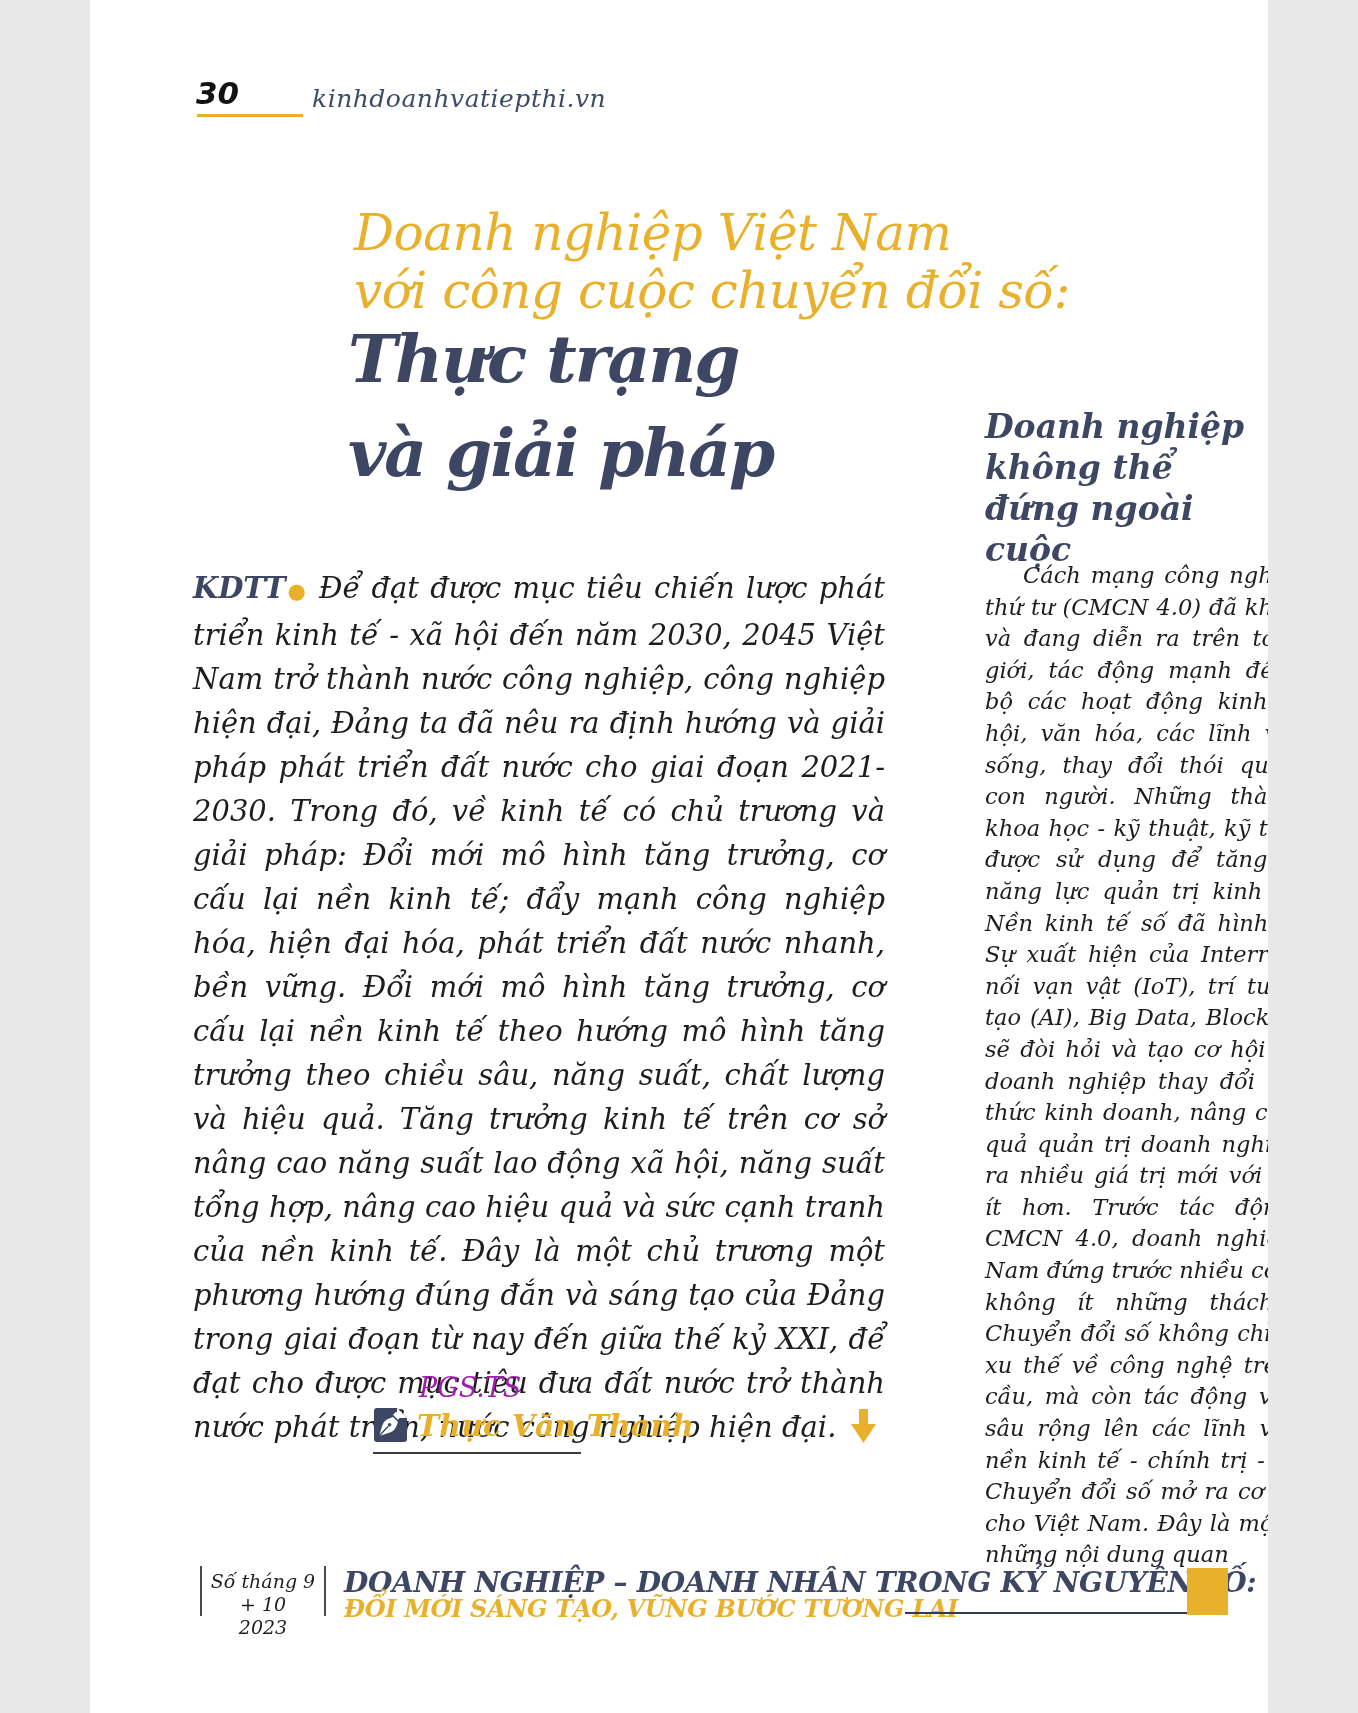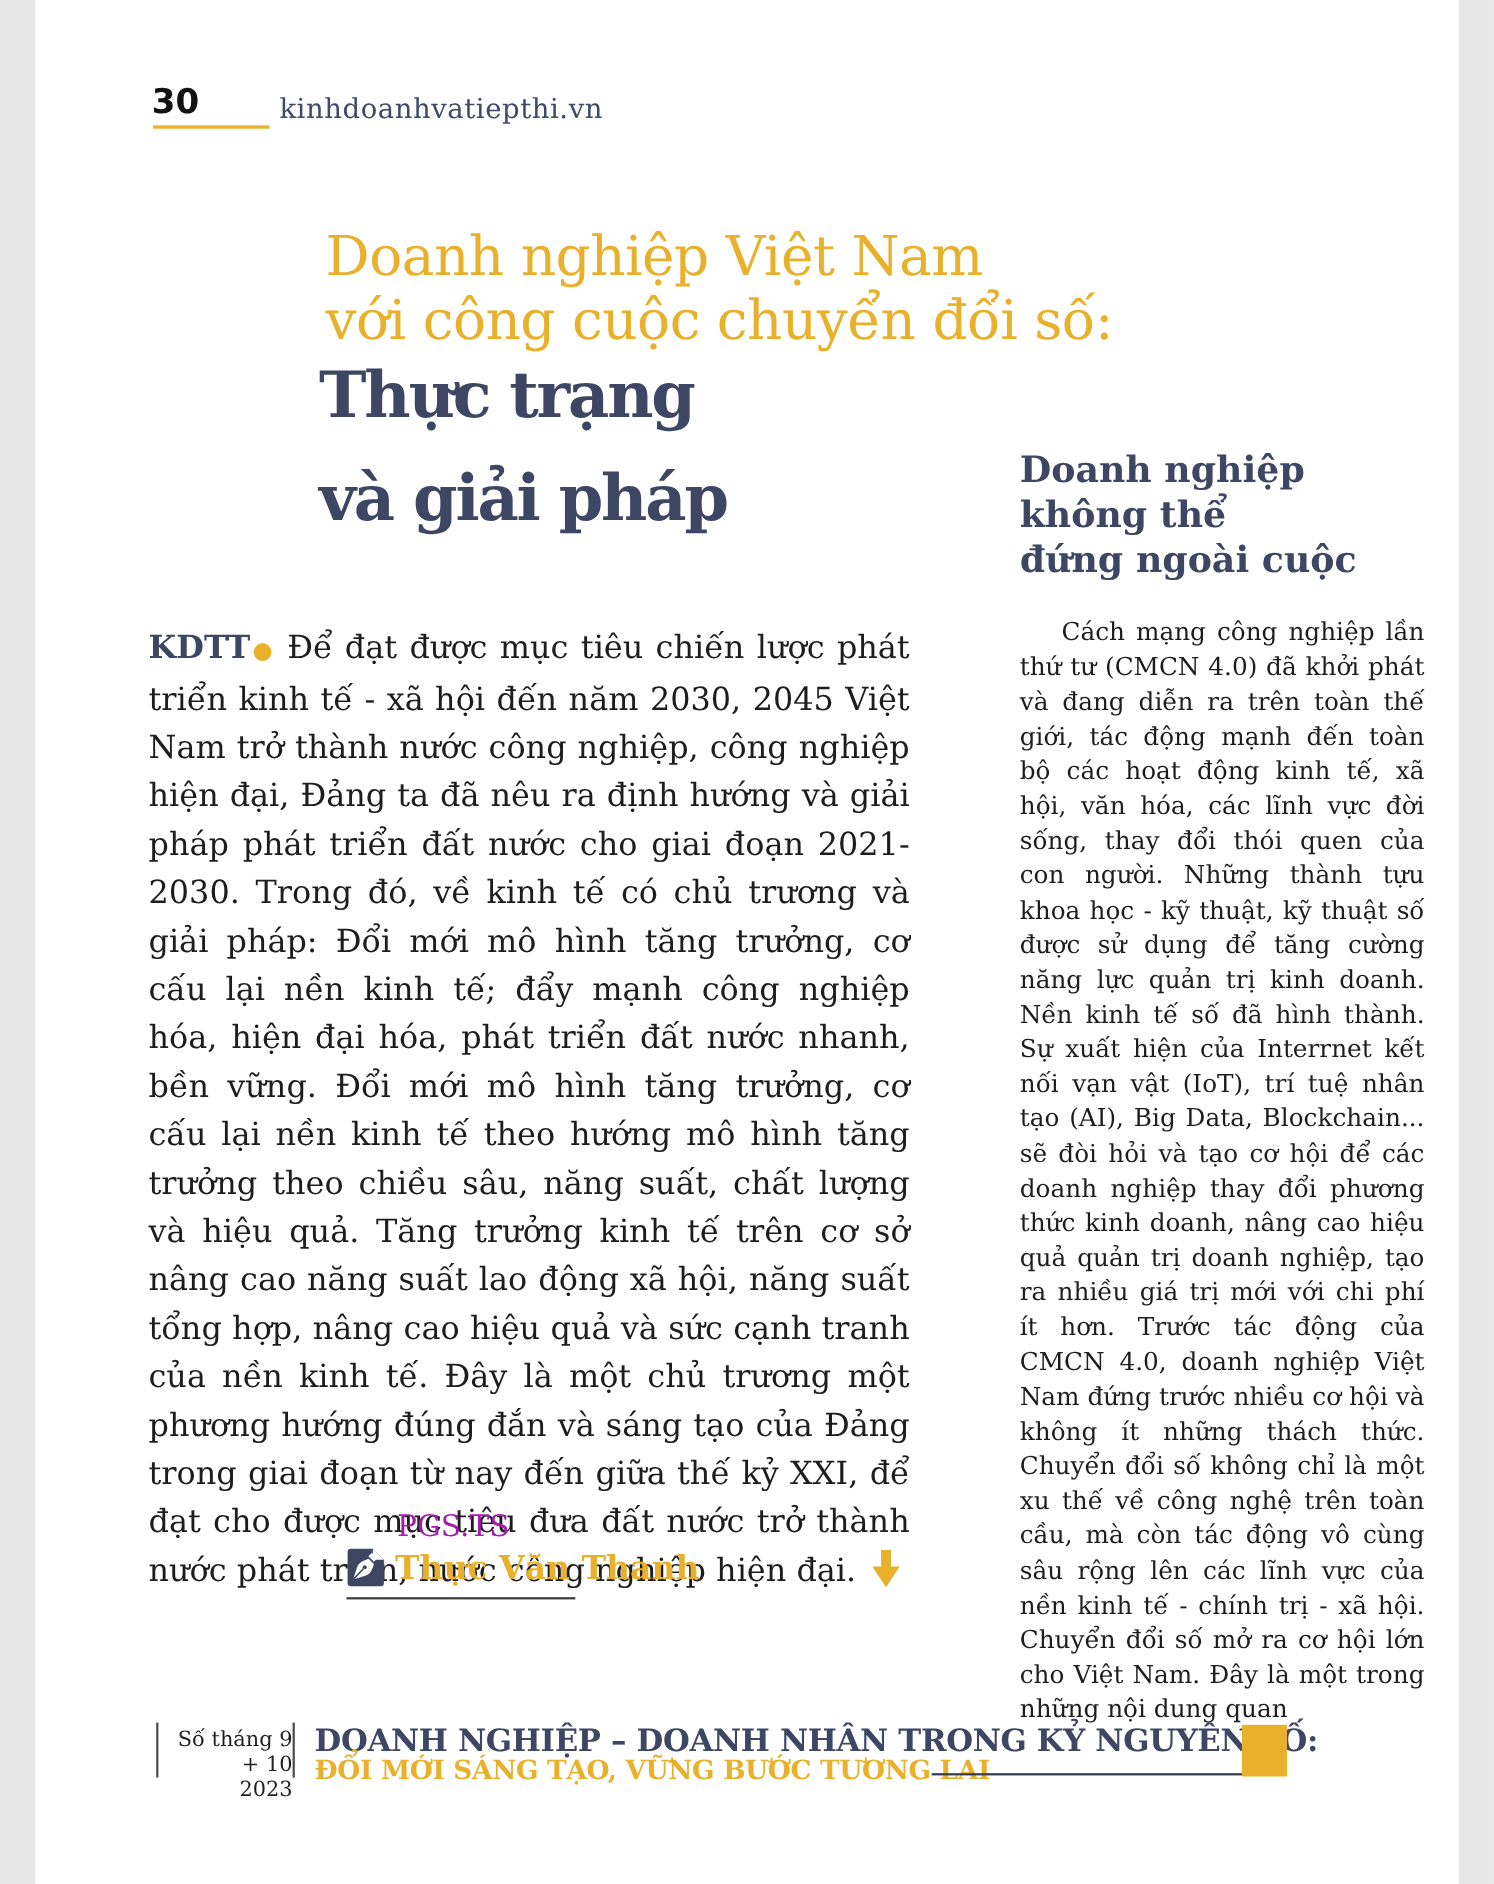--- a/index.html
+++ b/index.html
@@ -1,44 +1,45 @@
 <!DOCTYPE html>
 <html><head>
 <meta charset="utf-8">
 <style>
   * { box-sizing: border-box; }
   html, body { margin: 0; padding: 0; background: #e8e8e8; }
   .page {
     position: relative;
-    width: 1294px; height: 1713px;
+    width: 1178px; height: 1713px;
     margin: 0 auto;
     background: #ffffff;
     font-family: "DejaVu Serif", serif;
     overflow: hidden;
+    font-style: italic;
   }
   .abs { position: absolute; }
 
   
   .pagenum {
     left: 106px; top: 78px;
     font-family: "DejaVu Sans", sans-serif;
     font-weight: bold; font-size: 31px; color: #121212; line-height: 1;
   }
   .pagenum-rule { left: 107px; top: 114px; width: 106px; height: 3px; background: #E9B12B; }
   .site-url { left: 222px; top: 84px; font-size: 25px; color: #3D4A68; letter-spacing: 0.5px; }
 
   
   .kicker {
     left: 264px; top: 176px;
     font-size: 50px; line-height: 58px;
     color: #E9B12B; letter-spacing: -0.5px; margin-top: 28px;
   }
   .main-title {
     left: 258px; top: 312px;
-    font-size: 58px; line-height: 94px; font-weight: bold;
+    font-size: 66px; line-height: 94px; font-weight: bold;
     color: #3D4663; letter-spacing: -2px;
   }
 
   
   .col-heading {
     left: 895px; top: 406px;
     font-size: 33px; line-height: 41px; font-weight: bold;
     color: #3D4663;
   }
 
@@ -65,21 +66,21 @@
     color: #1d1d1d; text-align: justify; margin: 0;
     text-indent: 38px;
   }
 
   
   .f-bar { width: 2px; height: 50px; background: #4a4a4a; }
   .f-bar1 { left: 110px; top: 1566px; }
   .f-bar2 { left: 234px; top: 1566px; }
   .f-issue {
     left: 112px; top: 1570px; width: 122px;
-    font-size: 19px; line-height: 23px; color: #1f1f1f; text-align: right;
+    font-size: 19px; line-height: 23px; color: #1f1f1f; text-align: center;
   }
   .f-series1 {
     left: 254px; top: 1566px;
     font-size: 28px; font-weight: bold; color: #3D4663; letter-spacing: -0.3px;
   }
   .f-series2 {
     left: 254px; top: 1594px;
     font-size: 24px; font-weight: bold; color: #E9B12B; letter-spacing: -0.3px; text-align: center;
   }
   .f-rule { left: 815px; top: 1612px; width: 303px; height: 2px; background: #33394f; }

